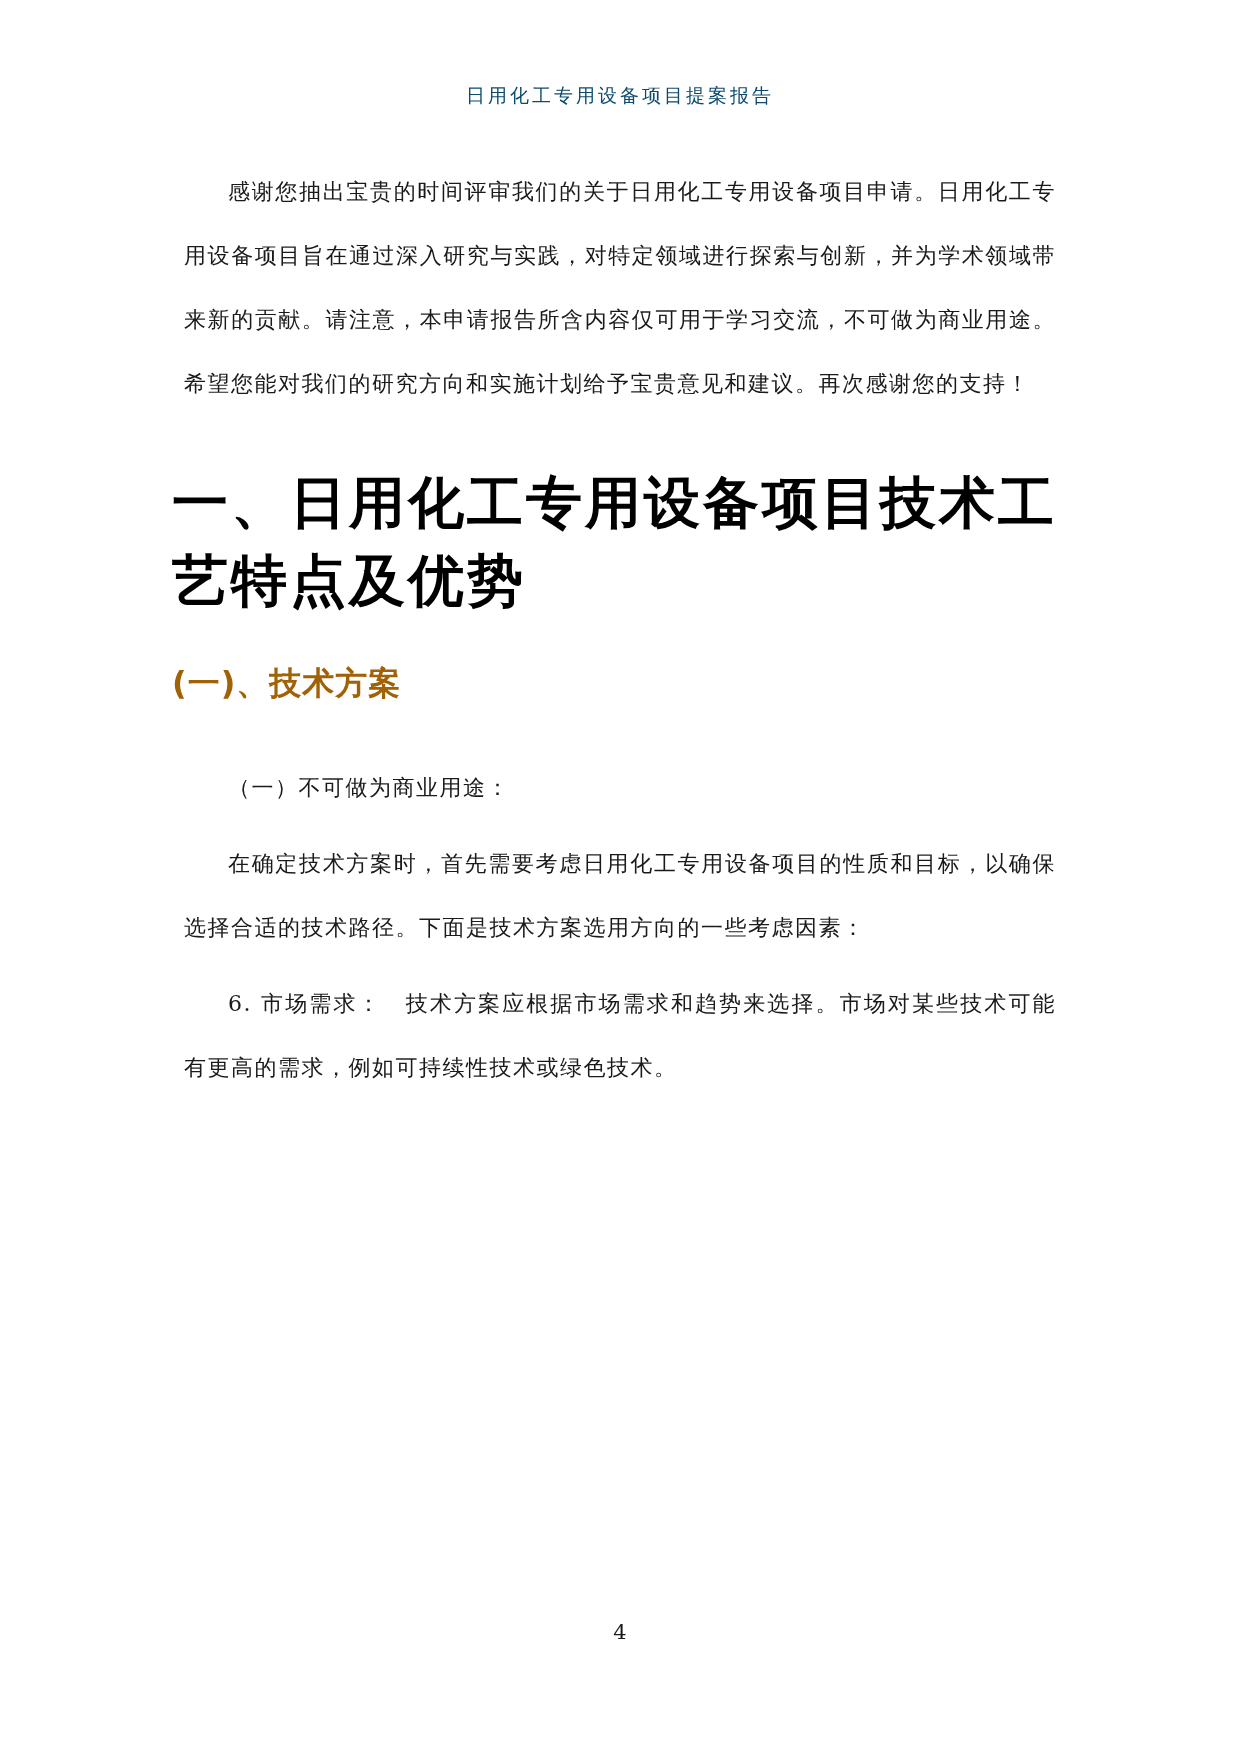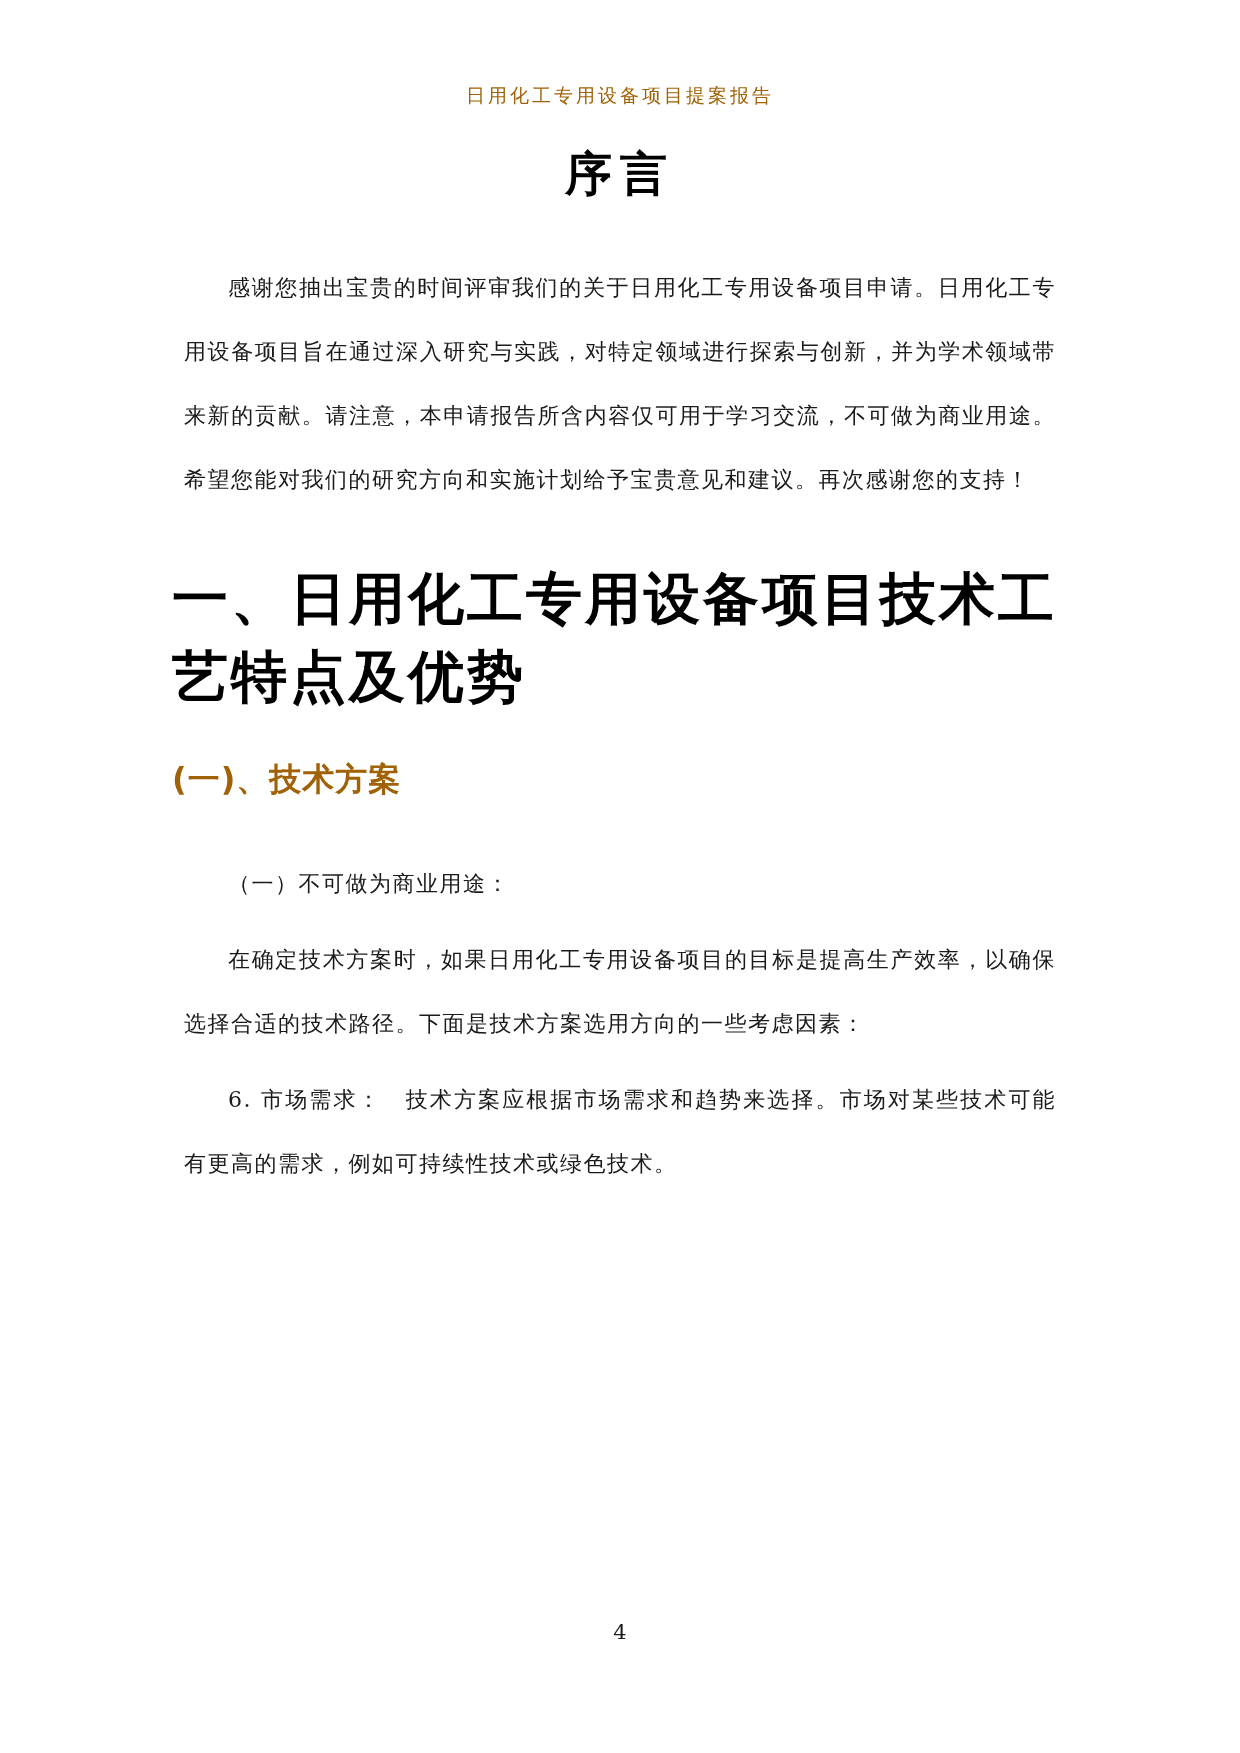--- a/index.html
+++ b/index.html
@@ -18,21 +18,21 @@
   }
   .content {
     padding: 0 172px 0 172px; 
   }
   .doc-header {
     padding-top: 82px;
     text-align: center;
     font-size: 19px;
     line-height: 26px;
     letter-spacing: 3px;
-    color: #a16207;
+    color: #0c4a6e;
     font-family: "DejaVu Serif", "Liberation Serif", serif;
   }
   .doc-title {
     margin-top: 36px;
     text-align: center;
     font-size: 47px;
     line-height: 60px;
     font-weight: bold;
     letter-spacing: 8px;
     color: #000000;
@@ -88,30 +88,29 @@
   }
 </style>
 </head>
 <body>
 
 <div class="page">
   <div class="content">
 
     <div class="doc-header">日用化工专用设备项目提案报告</div>
 
-    <div class="doc-title">序言</div>
 
     <p class="body preface">感谢您抽出宝贵的时间评审我们的关于日用化工专用设备项目申请。日用化工专用设备项目旨在通过深入研究与实践，对特定领域进行探索与创新，并为学术领域带来新的贡献。请注意，本申请报告所含内容仅可用于学习交流，不可做为商业用途。希望您能对我们的研究方向和实施计划给予宝贵意见和建议。再次感谢您的支持！</p>
 
     <h1 class="section-heading">一、日用化工专用设备项目技术工艺特点及优势</h1>
 
     <h2 class="sub-heading">(一)、技术方案</h2>
 
     <div class="body-block">
       <p class="body">（一）不可做为商业用途：</p>
-      <p class="body">在确定技术方案时，如果日用化工专用设备项目的目标是提高生产效率，以确保选择合适的技术路径。下面是技术方案选用方向的一些考虑因素：</p>
+      <p class="body">在确定技术方案时，首先需要考虑日用化工专用设备项目的性质和目标，以确保选择合适的技术路径。下面是技术方案选用方向的一些考虑因素：</p>
       <p class="body">6. 市场需求：　技术方案应根据市场需求和趋势来选择。市场对某些技术可能有更高的需求，例如可持续性技术或绿色技术。</p>
     </div>
 
   </div>
 
   <div class="page-footer">4</div>
 </div>
 
 </body></html>

